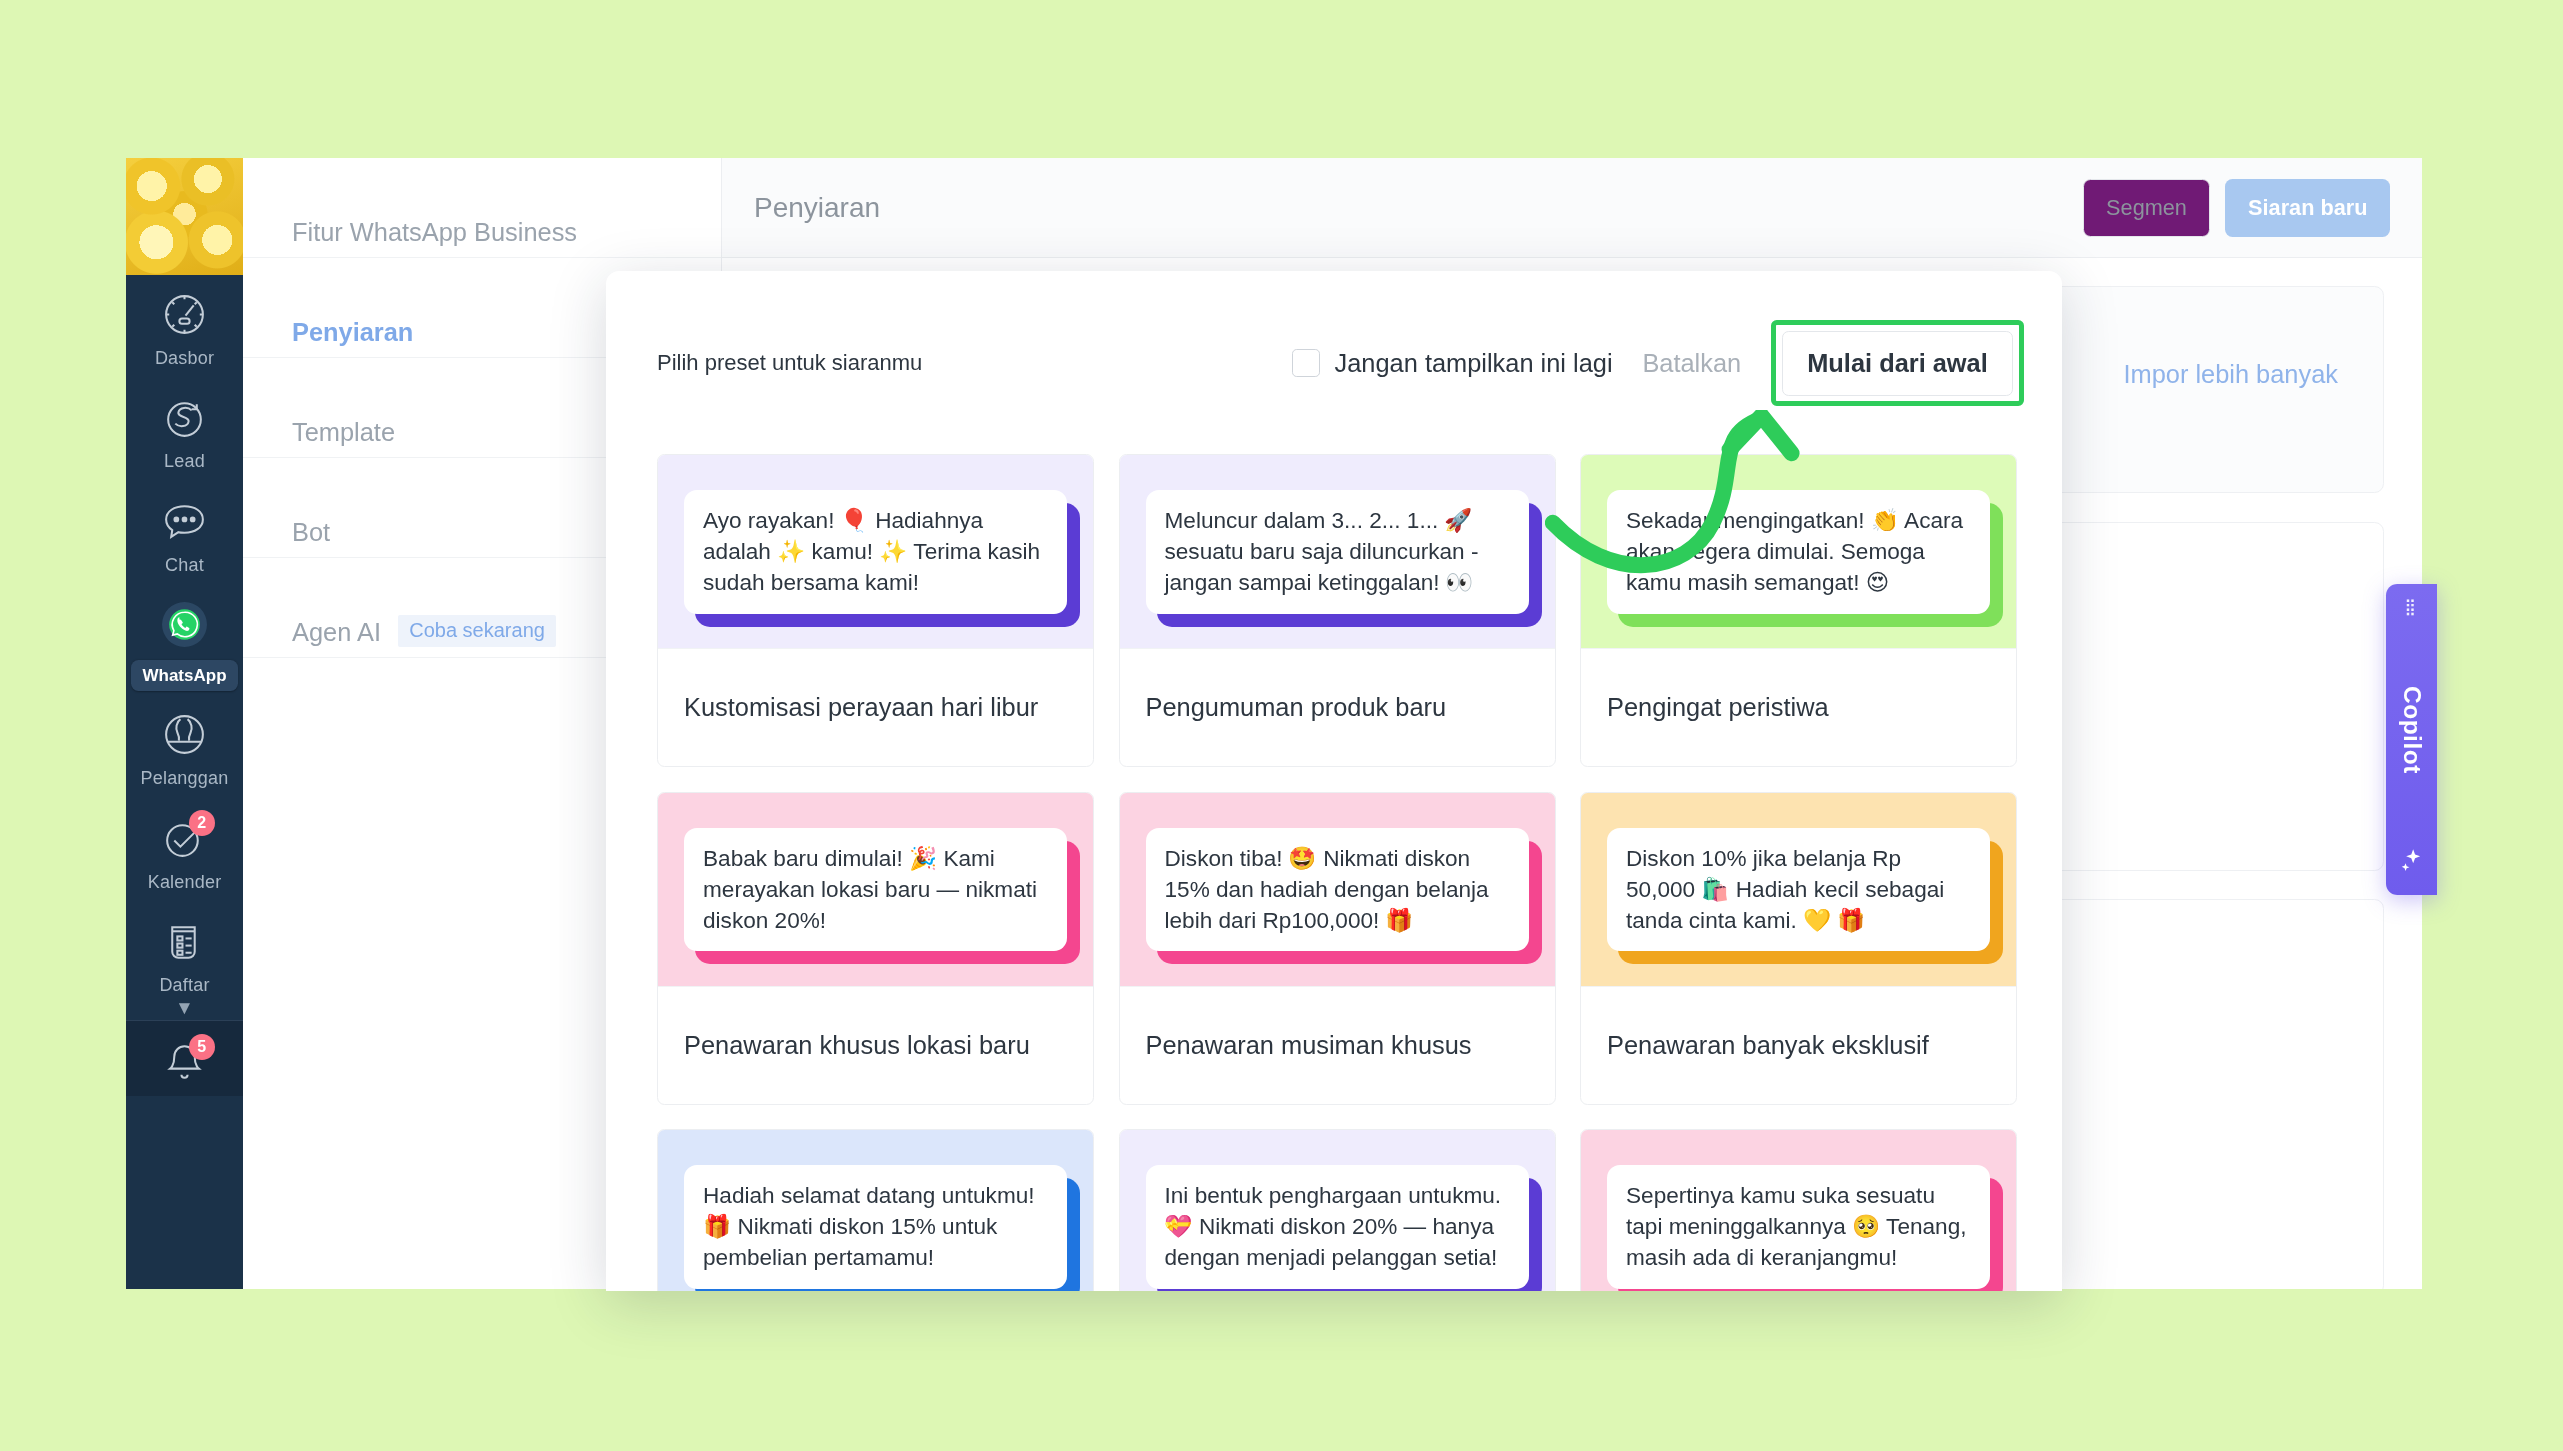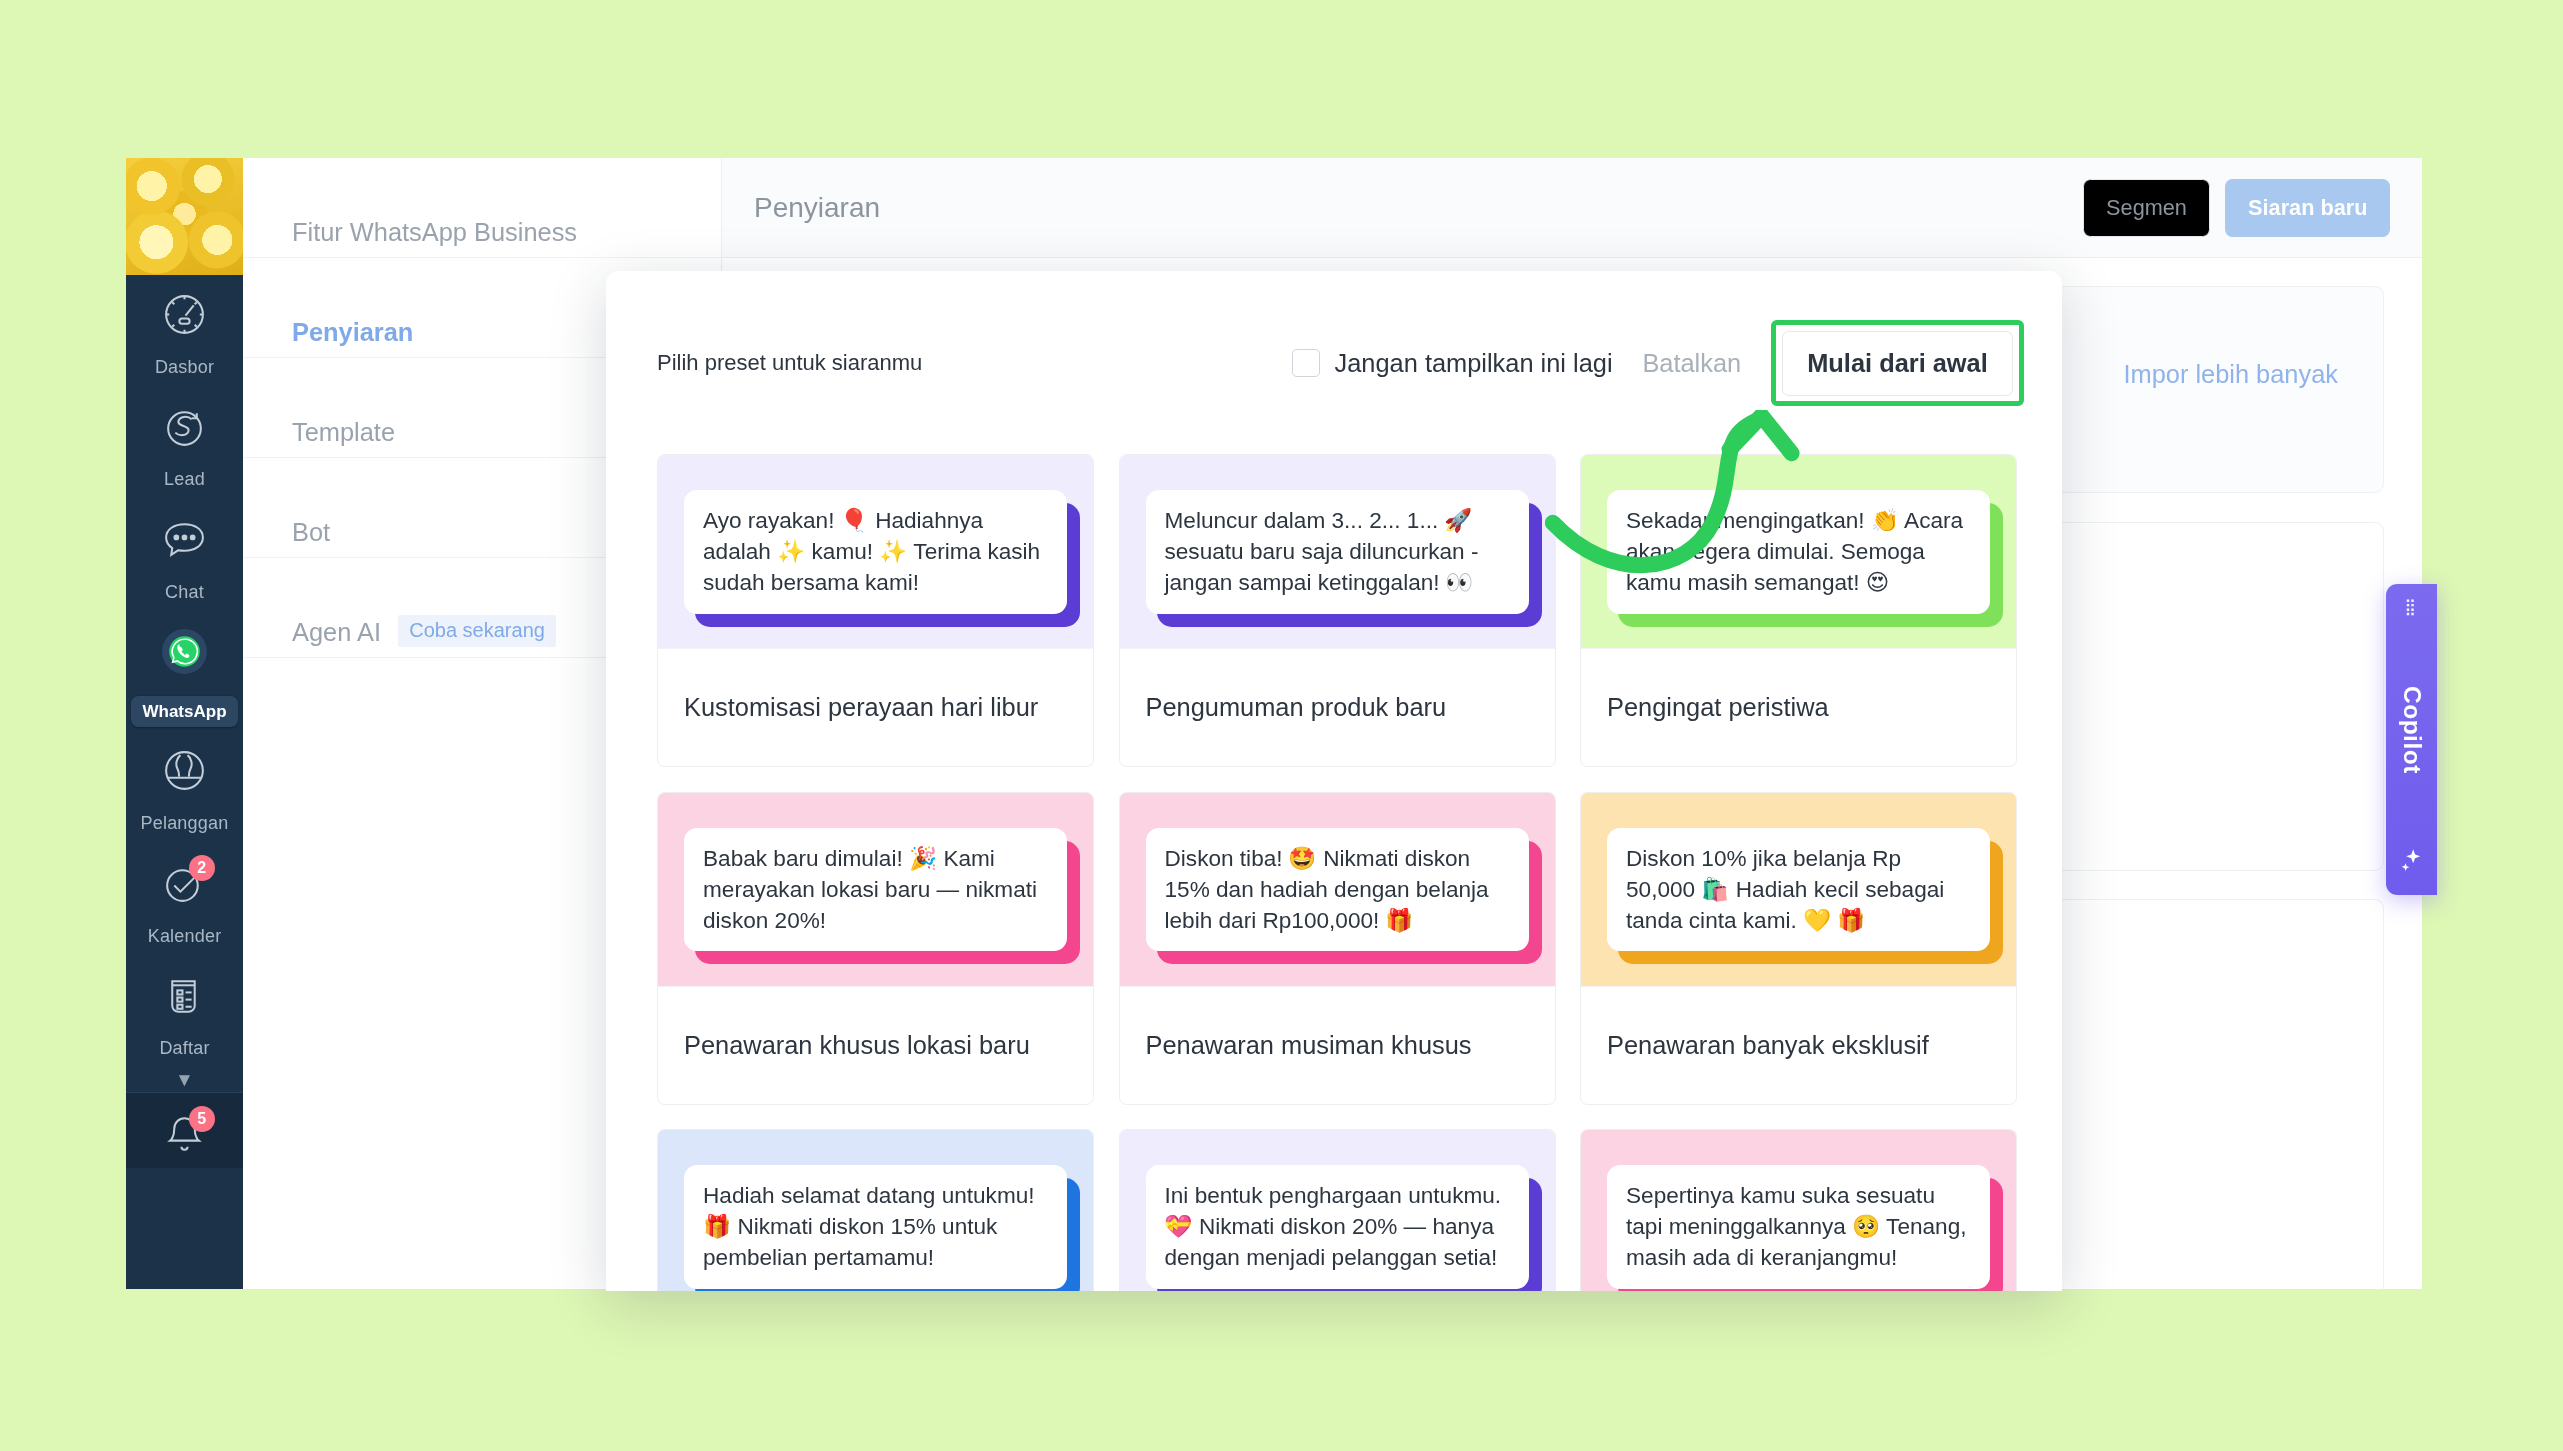--- a/index.html
+++ b/index.html
@@ -36,21 +36,21 @@
       radial-gradient(circle at 26% 72%, #fff6b8 0 17px, #f3cc35 17px 31px, transparent 32px),
       radial-gradient(circle at 78% 70%, #fff3a8 0 15px, #eec32b 15px 28px, transparent 29px),
       radial-gradient(circle at 50% 48%, #ffeb9a 0 11.3px, #e8ba1f 11.3px 22.6px, transparent 23.6px),
       linear-gradient(160deg, #f5cf3e, #e0ae17);
     flex: 0 0 117px;
   }
   .rail-item {
     width: 122px;
     padding: 15px 0 9.4px;
     display: flex; flex-direction: column; align-items: center;
-    gap: 18px;
+    gap: 9px;
     cursor: pointer;
     position: relative;
   }
   .rail-item .ico { position: relative; width: 49px; height: 49px; }
   .rail-item .ico svg { width: 49px; height: 49px; display: block; }
   .rail-label {
     font-size: 18px; color: #aab8c6; letter-spacing: 0.2px;
   }
   .rail-badge {
     position: absolute; top: -3.8px; right: -5.7px;
@@ -100,21 +100,21 @@
     border-bottom: 0.9px solid #eceef1;
     display: flex; align-items: center; padding: 0 32px;
   }
   #page-title { font-size: 28px; color: #8c949d; }
   #header-actions { margin-left: auto; display: flex; gap: 15px; align-items: center; }
   .hbtn {
     height: 58px; padding: 0 22.6px; border-radius: 7.5px;
     display: flex; align-items: center; justify-content: center;
     font-size: 21.7px; font-weight: 700; cursor: pointer;
   }
-  #btn-segmen { background:#000000; color:#8c949d; border: 0.9px solid #e4e7eb; font-weight:400;}
+  #btn-segmen { background:#701a75; color:#8c949d; border: 0.9px solid #e4e7eb; font-weight:400;}
   #btn-siaran { background:#a8c8f0; color:#fff; }
 
   #main-body { position: relative; height: calc(100% - 100px); }
   .bg-card {
     position: absolute; background:#fff;
     border: 0.9px solid #eef0f3; border-radius: 9.4px;
     color:#9aa3ad; font-size: 24.5px; line-height: 1.5;
   }
   #bgc1 { left: 38px; top: 28px; right: 38px; height: 207px; background:#fbfcfd; }
   #import-link {

